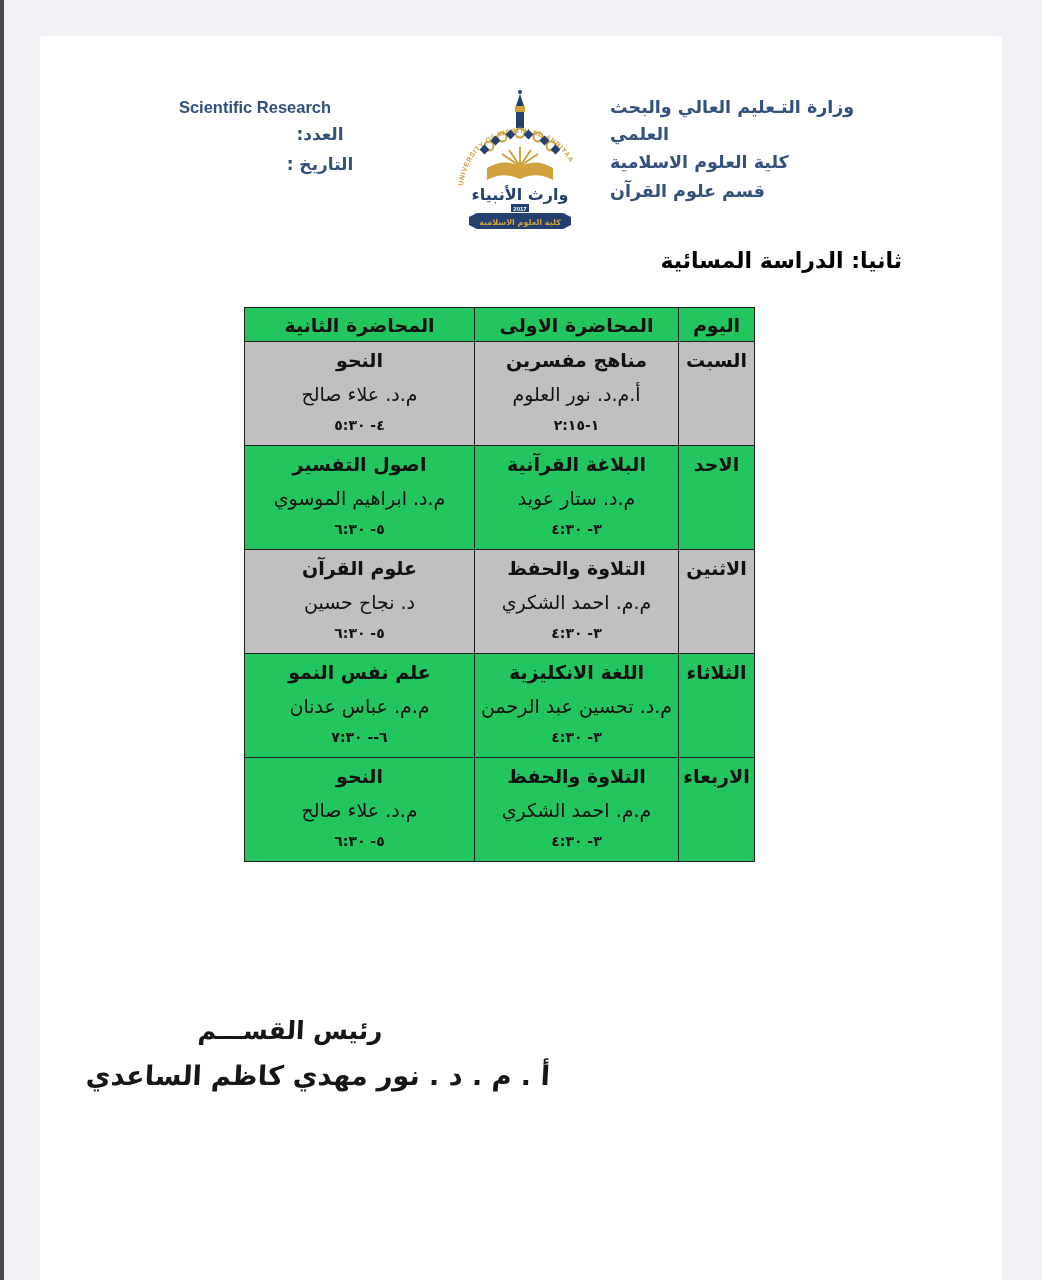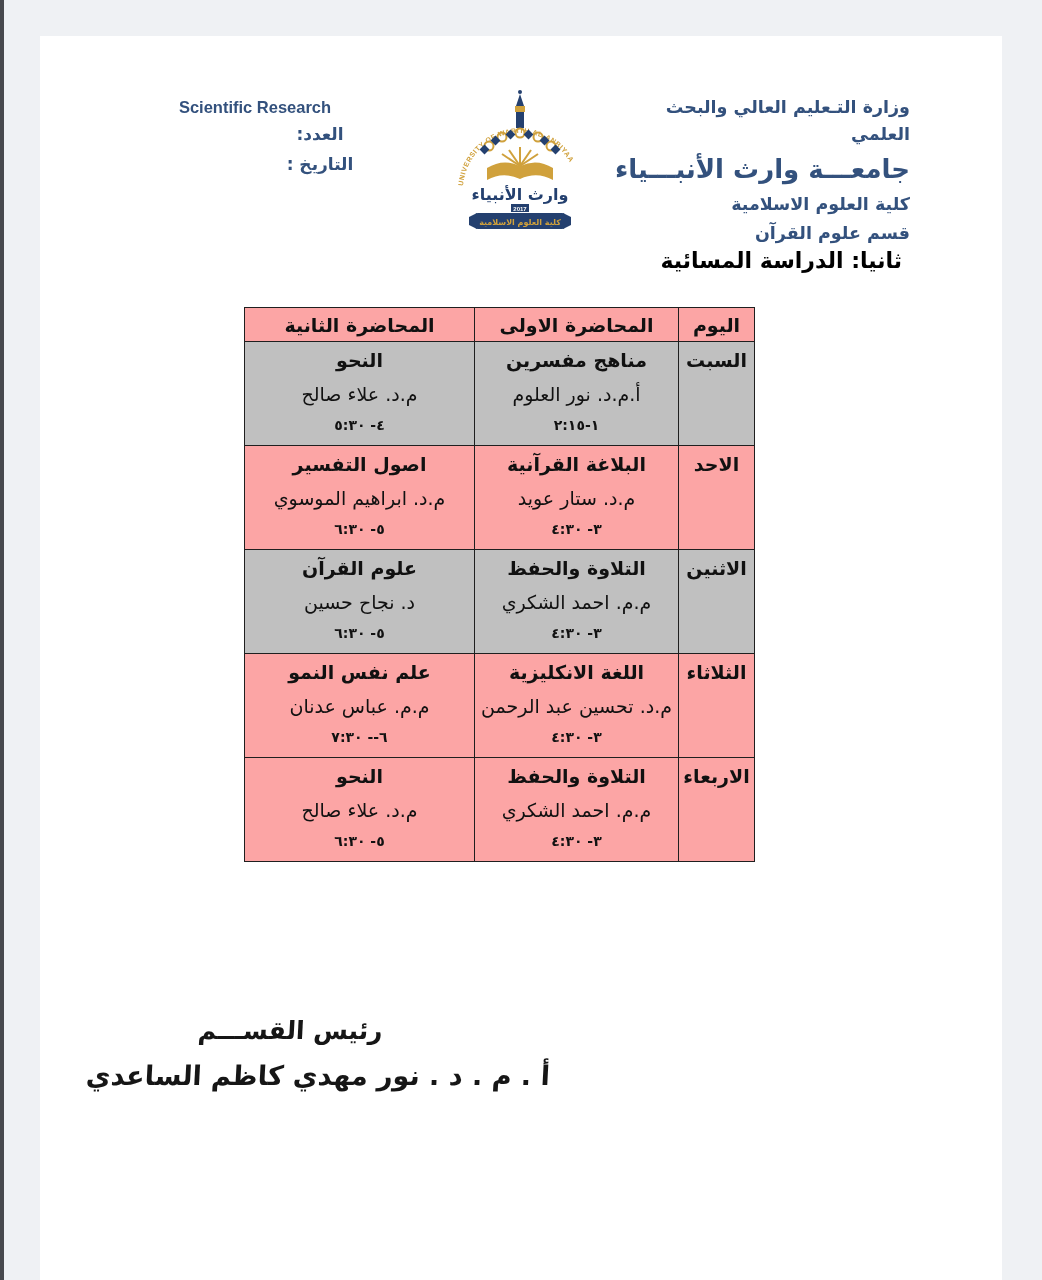--- a/index.html
+++ b/index.html
@@ -34,21 +34,21 @@
     font-family:"Liberation Sans","DejaVu Sans",sans-serif;
   }
   .hdr-left .l1,.hdr-left .l2{font-size:16.5px;font-weight:600;line-height:23px;}
   .hdr-left .l3{font-size:23px;font-weight:600;line-height:30px;margin-top:2px;}
   .hdr-left .labels{margin-left:130px;width:210px;text-align:center;direction:rtl;font-family:"DejaVu Sans",sans-serif;}
   .hdr-left .labels div{font-size:17px;font-weight:600;line-height:30px;}
 
   
   .hdr-right{
     position:absolute;right:132px;top:94px;width:300px;
-    direction:rtl;text-align:right;color:var(--navy_text);
+    direction:rtl;text-align:left;color:var(--navy_text);
   }
   .hdr-right .r1{font-size:17.5px;font-weight:600;line-height:27px;}
   .hdr-right .r2{font-size:26px;font-weight:600;line-height:42px;}
   .hdr-right .r3,.hdr-right .r4{font-size:17.5px;font-weight:600;line-height:29px;}
 
   .logo{position:absolute;left:445px;top:84px;width:150px;height:158px;}
 
   
   .sec-title{
     position:absolute;right:140px;top:248px;
@@ -56,21 +56,21 @@
   }
 
   
   table.sched{
     position:absolute;left:244px;top:307px;
     width:510px;border-collapse:collapse;table-layout:fixed;
     direction:rtl;
   }
   table.sched td,table.sched th{
     border:1.6px solid var(--table_border);
-    vertical-align:top;background:#fca5a5;
+    vertical-align:top;background:#22c55e;
   }
   table.sched col.c-day{width:76px;}
   table.sched col.c-first{width:204px;}
   table.sched col.c-second{width:230px;}
   table.sched thead th{
     height:34px;vertical-align:middle;text-align:center;
     font-size:19px;font-weight:700;padding:2px 4px;
   }
   table.sched tbody td{height:104px;padding:7px 4px 0 4px;text-align:center;}
   table.sched tr.shaded td{background:var(--shaded_gray);}
@@ -155,21 +155,20 @@
 
     <polygon points="24,133 32,129 32,145 24,141" fill="var(--logo_navy)"></polygon>
     <polygon points="126,133 118,129 118,145 126,141" fill="var(--logo_navy)"></polygon>
     <rect x="30" y="129" width="90" height="16" rx="3" fill="var(--logo_navy)"></rect>
     <text x="75" y="140.5" text-anchor="middle" font-size="8" font-weight="700" fill="var(--logo_gold)" direction="rtl">كلية العلوم الاسلامية</text>
   </svg>
 </div>
 
 <div class="hdr-right">
   <div class="r1">وزارة التـعليم العالي والبحث العلمي</div>
-  <div class="r2">جامعـــة وارث الأنبـــياء</div>
   <div class="r3">كلية العلوم الاسلامية</div>
   <div class="r4">قسم علوم القرآن</div>
 </div>
 
 <div class="sec-title">ثانيا: الدراسة المسائية</div>
 
 <table class="sched">
   <colgroup>
       <col class="c-day">
       <col class="c-first">

